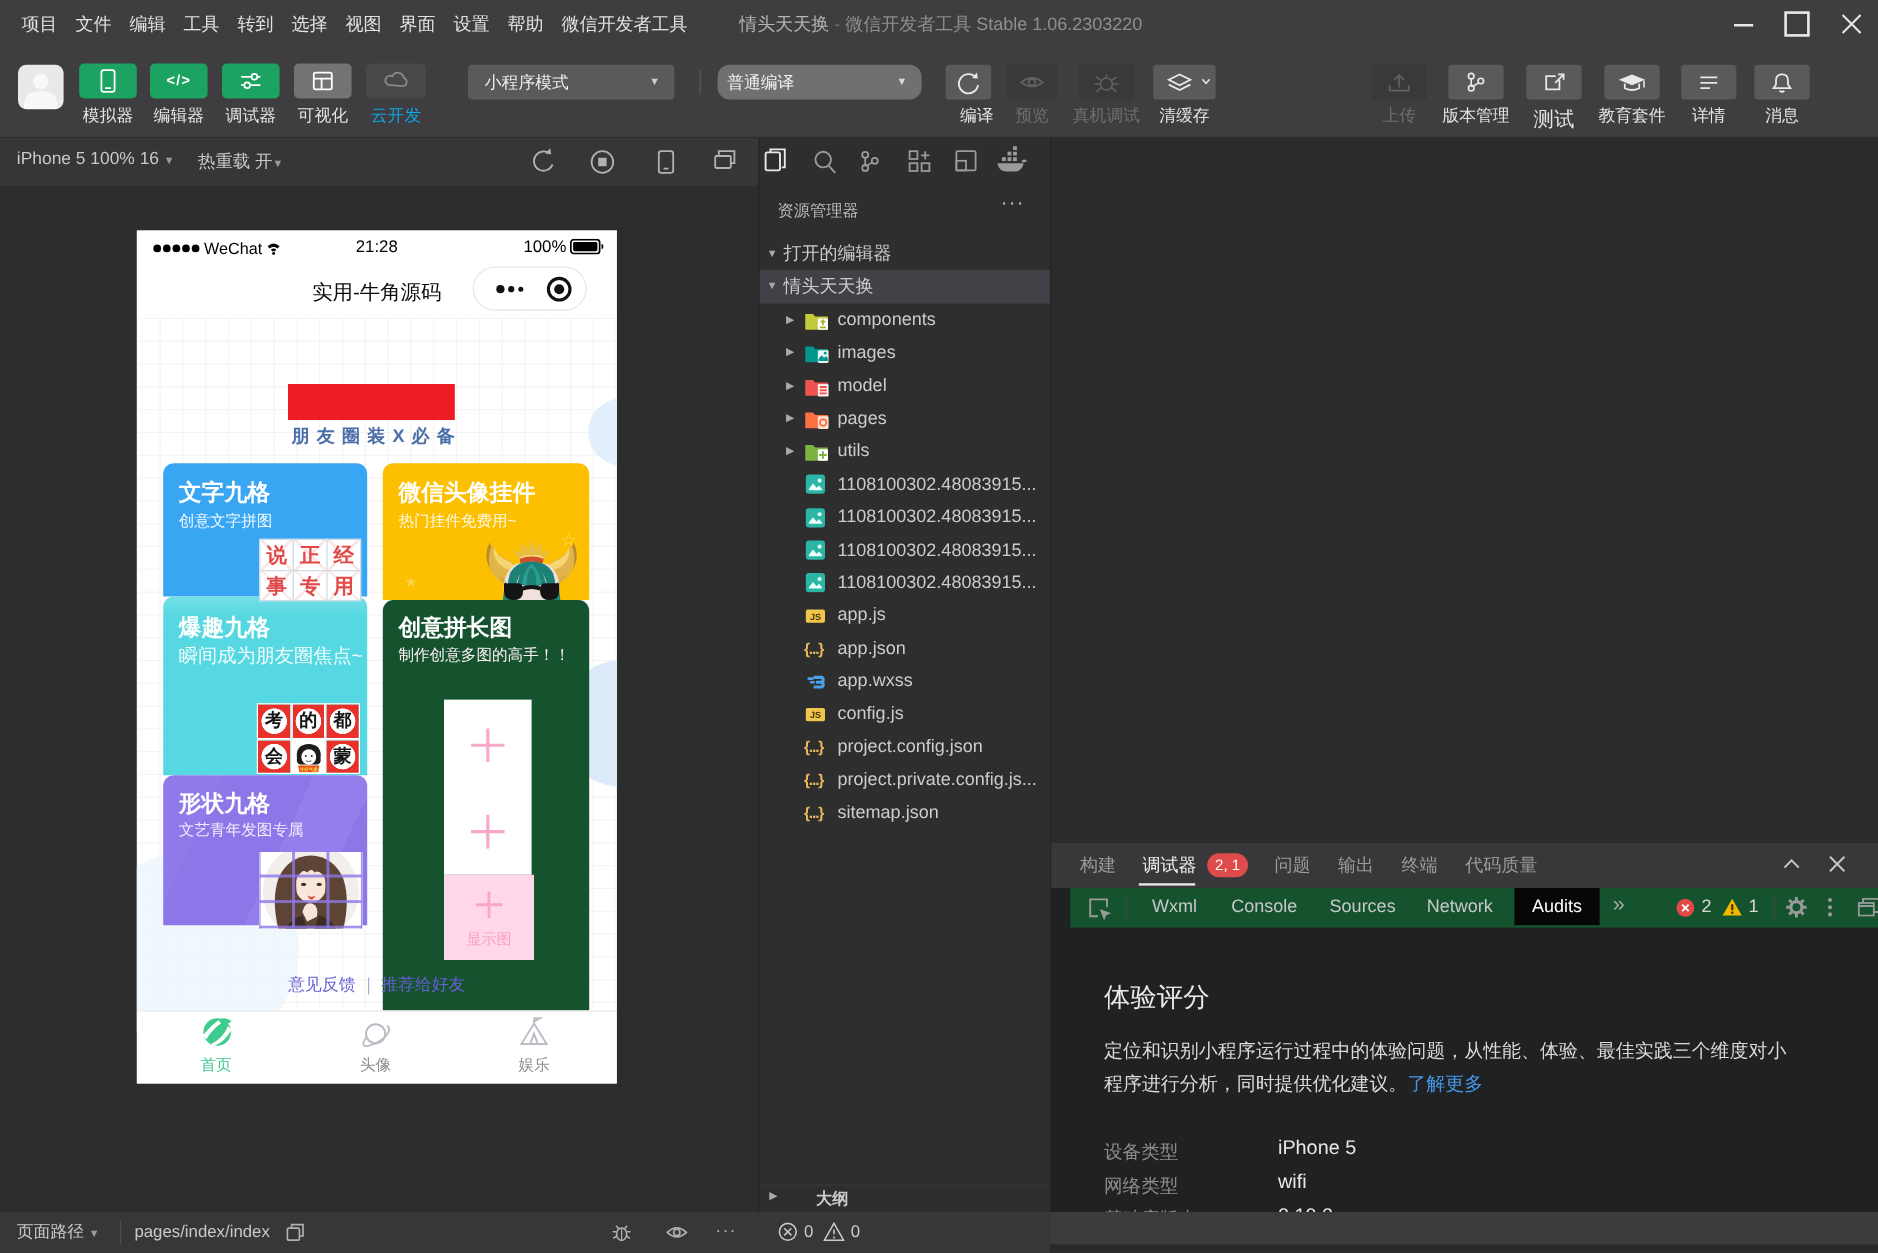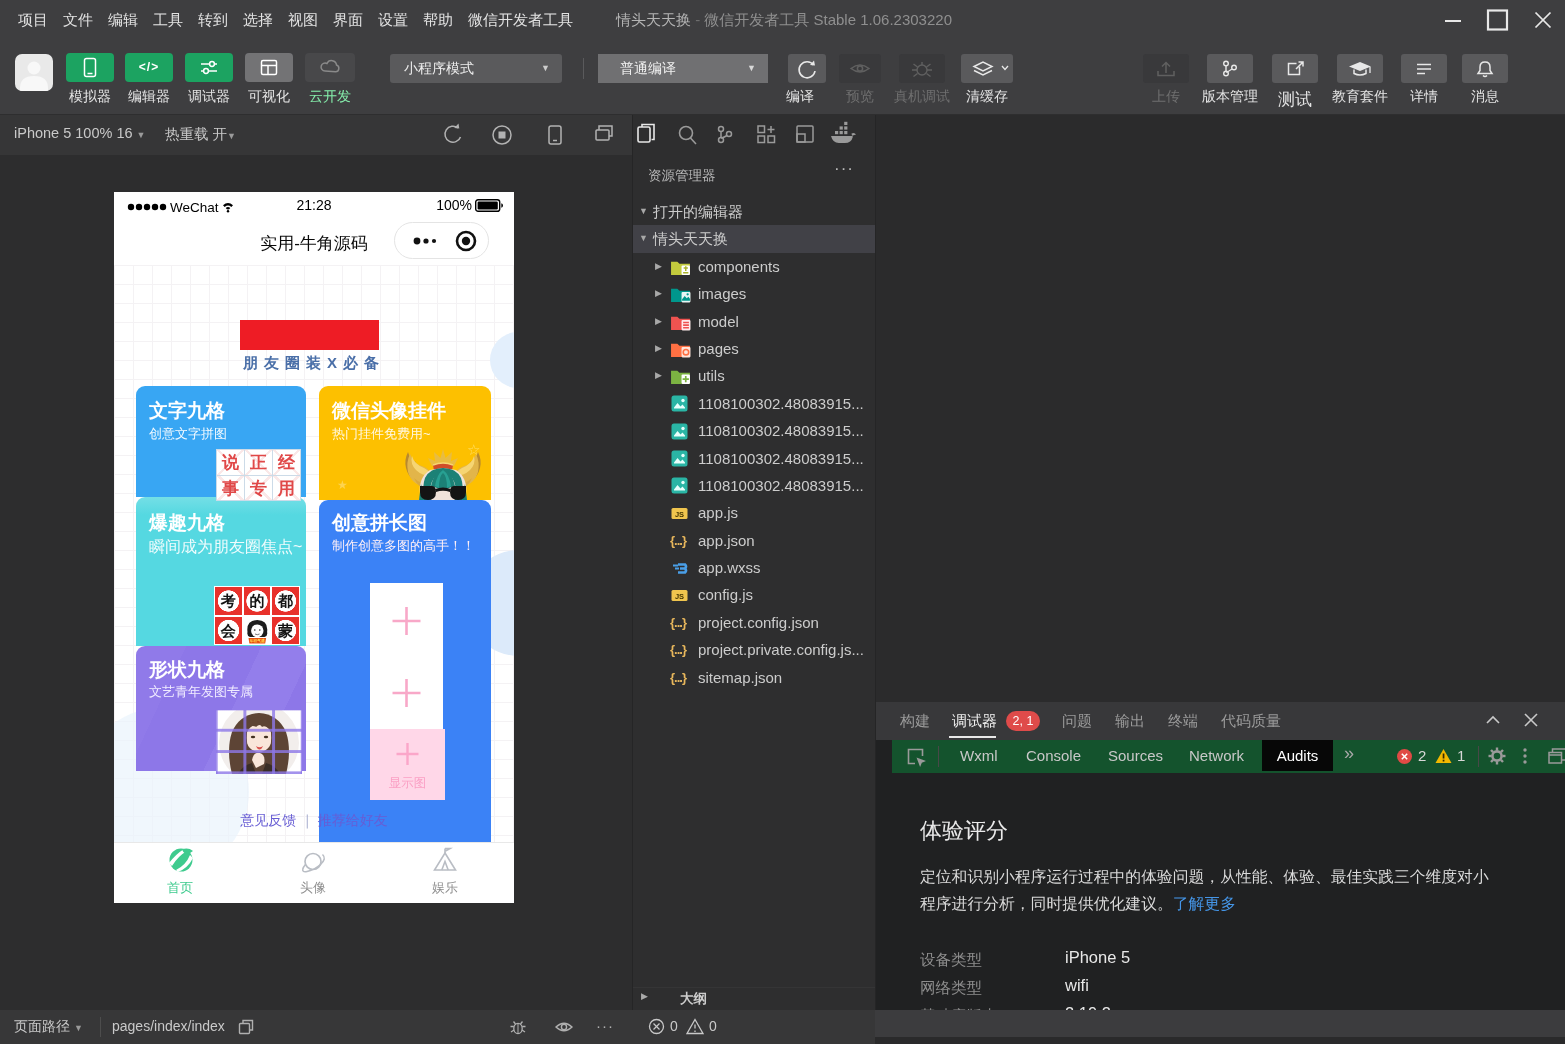--- a/index.html
+++ b/index.html
@@ -79,35 +79,35 @@
     </div>
     <div class="abs" style="left:305px;top:11px;width:50px;height:29px;border-radius:4px;background:#48484a;">
       <svg width="50" height="29" viewBox="0 0 50 29" fill="none" stroke="#8a8a8a" stroke-width="1.5">
           <path d="M20 18 a4 4 0 1 1 2-7.5 a5 5 0 0 1 9.5 1.5 a3.5 3.5 0 0 1-1 6.8 Z"></path>
         </svg>
     </div>
     <div class="abs" style="left:66px;top:46px;width:48px;text-align:center;font-size:14px;color:#e4e4e4;">模拟器</div>
     <div class="abs" style="left:125px;top:46px;width:48px;text-align:center;font-size:14px;color:#e4e4e4;">编辑器</div>
     <div class="abs" style="left:185px;top:46px;width:48px;text-align:center;font-size:14px;color:#e4e4e4;">调试器</div>
     <div class="abs" style="left:245px;top:46px;width:48px;text-align:center;font-size:14px;color:#e4e4e4;">可视化</div>
-    <div class="abs" style="left:305px;top:46px;width:50px;text-align:center;font-size:14px;color:#86efac;">云开发</div>
+    <div class="abs" style="left:305px;top:46px;width:50px;text-align:center;font-size:14px;color:#0ea5e9;">云开发</div>
 
     <div class="abs" style="left:390px;top:12px;width:172px;height:29px;border-radius:3px;background:#5a5a5c;color:#ededed;font-size:14px;line-height:29px;padding-left:14px;">小程序模式
       <span style="position:absolute;right:12px;top:0;color:#cccccc;font-size:9px;">▼</span></div>
     <div class="abs" style="left:583px;top:16px;width:1px;height:21px;background:#5a5a5c;"></div>
-    <div class="abs" style="left:598px;top:12px;width:170px;height:29px;border-radius:0;background:#707072;color:#f0f0f0;font-size:14px;line-height:29px;padding-left:22px;">普通编译
+    <div class="abs" style="left:598px;top:12px;width:170px;height:29px;border-radius:10px;background:#707072;color:#f0f0f0;font-size:14px;line-height:29px;padding-left:8px;">普通编译
       <span style="position:absolute;right:12px;top:0;color:#d8d8d8;font-size:9px;">▼</span></div>
 
     <div class="abs" style="left:788px;top:12px;width:38px;height:29px;border-radius:3px;background:#5a5a5c;">
       <svg width="38" height="29" viewBox="0 0 38 29" fill="none" stroke="#e8e8e8" stroke-width="1.6">
           <path d="M25.5 11 a8 8 0 1 0 1.5 6"></path>
           <path d="M26 6.5 l1 5 l-5 -0.5" fill="#e8e8e8" stroke="none"></path>
         </svg>
     </div>
-    <div class="abs" style="left:786px;top:46px;width:42px;text-align:left;font-size:14px;color:#e4e4e4;">编译</div>
+    <div class="abs" style="left:786px;top:46px;width:42px;text-align:right;font-size:14px;color:#e4e4e4;">编译</div>
     <div class="abs" style="left:839px;top:12px;width:42px;height:29px;border-radius:3px;background:#39393b;">
       <svg width="42" height="29" viewBox="0 0 42 29" fill="none" stroke="#606060" stroke-width="1.5">
           <path d="M12 14.5 Q21 7.5 30 14.5 Q21 21.5 12 14.5 Z"></path>
           <circle cx="21" cy="14.5" r="2.6"></circle>
         </svg>
     </div>
     <div class="abs" style="left:839px;top:46px;width:42px;text-align:center;font-size:14px;color:#6f6f6f;">预览</div>
     <div class="abs" style="left:899px;top:12px;width:46px;height:29px;border-radius:3px;background:#39393b;">
       <svg width="46" height="29" viewBox="0 0 46 29" fill="none" stroke="#606060" stroke-width="1.4">
           <circle cx="23" cy="16" r="5"></circle>
@@ -278,21 +278,21 @@
               <path d="M3.5 15 Q2 3.5 13.3 3 Q24.6 3.5 23.1 15 Q24 19 20.5 20 L6 20 Q2.6 19 3.5 15Z" fill="#1c1c1c"></path>
               <ellipse cx="13.3" cy="13.8" rx="6.2" ry="6.4" fill="#fdfdfd"></ellipse>
               <circle cx="10.8" cy="13" r="0.8" fill="#222"></circle>
               <circle cx="15.8" cy="13" r="0.8" fill="#222"></circle>
               <path d="M11 17 q2.3 1.4 4.6 0" stroke="#555" stroke-width="0.8" fill="none"></path>
               <path d="M4.5 21 L22.1 21 L21.2 26.5 L5.4 26.5 Z" fill="#e8500f"></path>
               <text x="13.3" y="25.2" font-size="3.8" fill="#ffd94d" text-anchor="middle" font-family="Liberation Sans">年轻气盛</text>
             </svg></div><div class="tile-r">蒙</div>
       </div>
     </div>
-    <div class="abs" id="card-pink" style="left:205px;top:308px;width:172px;height:361px;background:#3b82f6;border-radius:9px 9px 0 0;overflow:hidden;">
+    <div class="abs" id="card-pink" style="left:205px;top:308px;width:172px;height:361px;background:#14532d;border-radius:9px 9px 0 0;overflow:hidden;">
       <div class="abs" style="left:13px;top:10px;font-size:19px;font-weight:bold;color:#fff;">创意拼长图</div>
       <div class="abs" style="left:13px;top:37px;font-size:13px;color:#fff0f7;">制作创意多图的高手！！</div>
       <div class="abs" style="left:51px;top:83px;width:73px;height:146px;background:#fff;">
         <svg width="73" height="146" viewBox="0 0 73 146" stroke="#f8a8c8" stroke-width="2.6" fill="none">
           <path d="M36.5 24 v28 M22.5 38 h28"></path>
           <path d="M36.5 96 v28 M22.5 110 h28"></path>
         </svg>
       </div>
       <div class="abs" style="left:51px;top:229px;width:75px;height:71px;background:#ffd7e8;">
         <svg width="75" height="71" viewBox="0 0 75 71" stroke="#fba6c9" stroke-width="2.4" fill="none">

